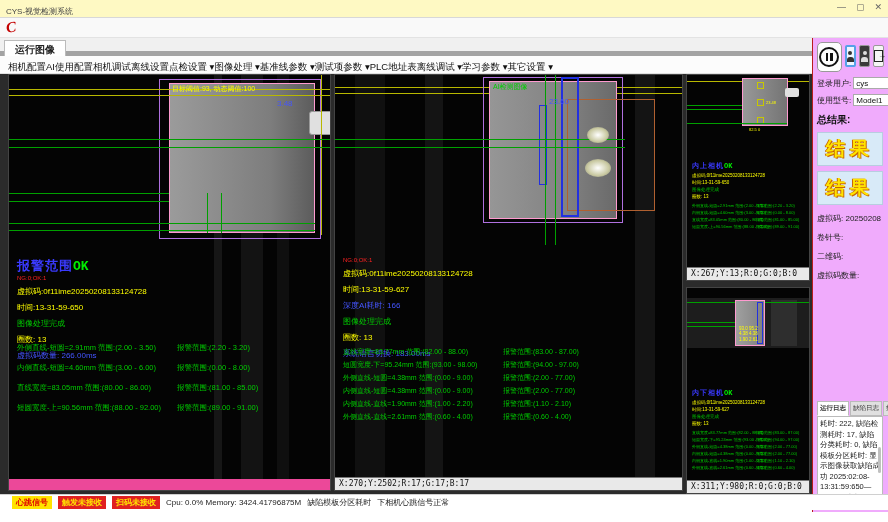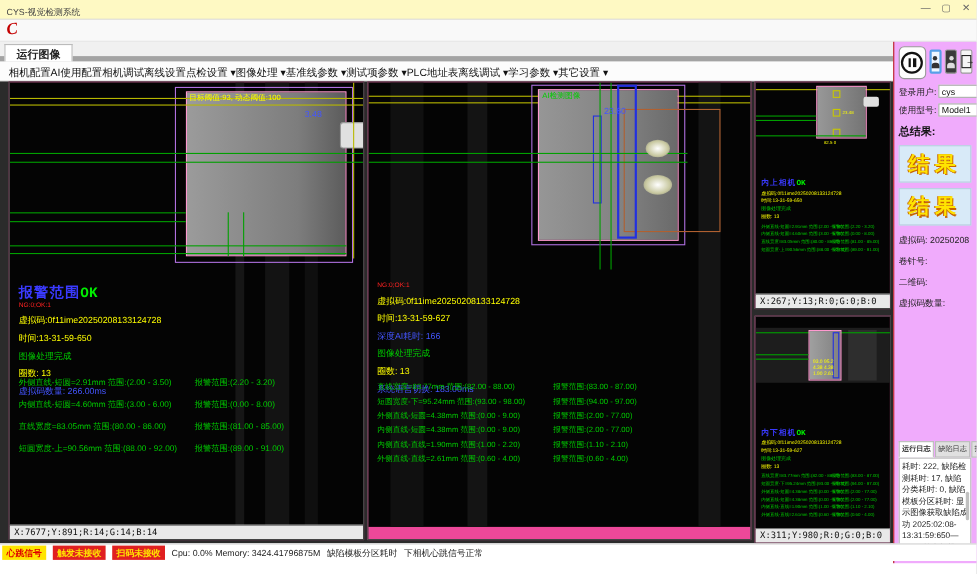--- a/index.html
+++ b/index.html
@@ -75,21 +75,21 @@
   .plabel { font-size:8px; color:#222; margin-top:8px; white-space:nowrap; }
   .logtabs { display:flex; gap:1px; margin-top:12px; }
   .logtab { font-size:6.5px; padding:2px 2px; background:#e0e0e0; border:1px solid #bbb; color:#333; white-space:nowrap; }
   .logtab.active { background:#ffffff; border-bottom-color:#fff; font-weight:bold; }
   .logbox { width:66px; height:88px; background:#fff; border:1px solid #bbb; font-size:7.5px; line-height:1.4;
             color:#222; padding:2px; overflow:hidden; position:relative; }
   .logscroll { position:absolute; right:1px; top:30px; width:3px; height:26px; background:#c0c0c0; border-radius:2px; }
 
   
   .statusbar { position:absolute; left:0; top:494px; width:888px; height:16px; background:#ffffff;
-               border-top:1px solid #d0d0d0; display:flex; align-items:center; gap:6px; padding:0 2px; }
+               border-top:1px solid #d0d0d0; display:flex; align-items:center; gap:6px; padding:0 12px; }
   .badge { font-size:8px; font-weight:bold; padding:1px 4px; }
   .badge.warn { background:#ffe400; color:#e00000; }
   .badge.error { background:#e02020; color:#ffe400; }
   .sbtext { font-size:8px; color:#222; white-space:nowrap; }
 </style>
 </head>
 <body>
 
 <div id="app">
 
@@ -160,21 +160,20 @@
             <div class="mrow" style="height:20px;">
               <span class="m">直线宽度=83.05mm 范围:(80.00 - 86.00)</span>
               <span class="a">报警范围:(81.00 - 85.00)</span>
             </div>
             <div class="mrow" style="height:20px;">
               <span class="m">短圆宽度-上=90.56mm 范围:(88.00 - 92.00)</span>
               <span class="a">报警范围:(89.00 - 91.00)</span>
             </div>
           </div>
       </div>
-      <div class="camstatus">X:7677;Y:891;R:14;G:14;B:14</div>
     </div>
 
     <div class="campanel" style="left:334px; top:0; width:349px; height:417px;">
       <div class="scene" style="height:404px;">
         <div class="band" style="left:20px;top:0;width:30px;height:404px;background:#101010;"></div>
         <div class="band" style="left:90px;top:0;width:18px;height:404px;background:#141414;"></div>
         <div class="band" style="left:300px;top:0;width:20px;height:404px;background:#141414;"></div>
         <div class="hline y" style="left:0;top:12px;width:349px;height:1px;"></div>
         <div class="hline y" style="left:0;top:18px;width:349px;height:1px;"></div>
         <div class="rect" style="left:148px;top:2px;width:140px;height:146px;border:1px solid #b070e0;"></div>
@@ -221,20 +220,21 @@
             <div class="mrow" style="height:13px;">
               <span class="m">内侧直线-直线=1.90mm 范围:(1.00 - 2.20)</span>
               <span class="a">报警范围:(1.10 - 2.10)</span>
             </div>
             <div class="mrow" style="height:13px;">
               <span class="m">外侧直线-直线=2.61mm 范围:(0.60 - 4.00)</span>
               <span class="a">报警范围:(0.60 - 4.00)</span>
             </div>
           </div>
       </div>
+      <div class="camstatus">X:270;Y:2502;R:17;G:17;B:17</div>
     </div>
 
     <div class="campanel mini" style="left:686px; top:0; width:124px; height:207px;">
       <div class="scene" style="height:194px;">
         <div class="hline y" style="left:0;top:6px;width:124px;height:1px;"></div>
         <div class="rect" style="left:55px;top:3px;width:46px;height:48px;background:linear-gradient(90deg,#989898,#747474);border:1px solid #ff9ad0;"></div>
         <div class="rect" style="left:98px;top:13px;width:14px;height:9px;background:#e0e0e0;border-radius:2px;"></div>
         <div class="rect" style="left:70px;top:7px;width:7px;height:7px;border:1px solid #c8c800;"></div>
         <div class="rect" style="left:70px;top:24px;width:7px;height:7px;border:1px solid #c8c800;"></div>
         <div class="rect" style="left:70px;top:42px;width:7px;height:7px;border:1px solid #c8c800;"></div>

